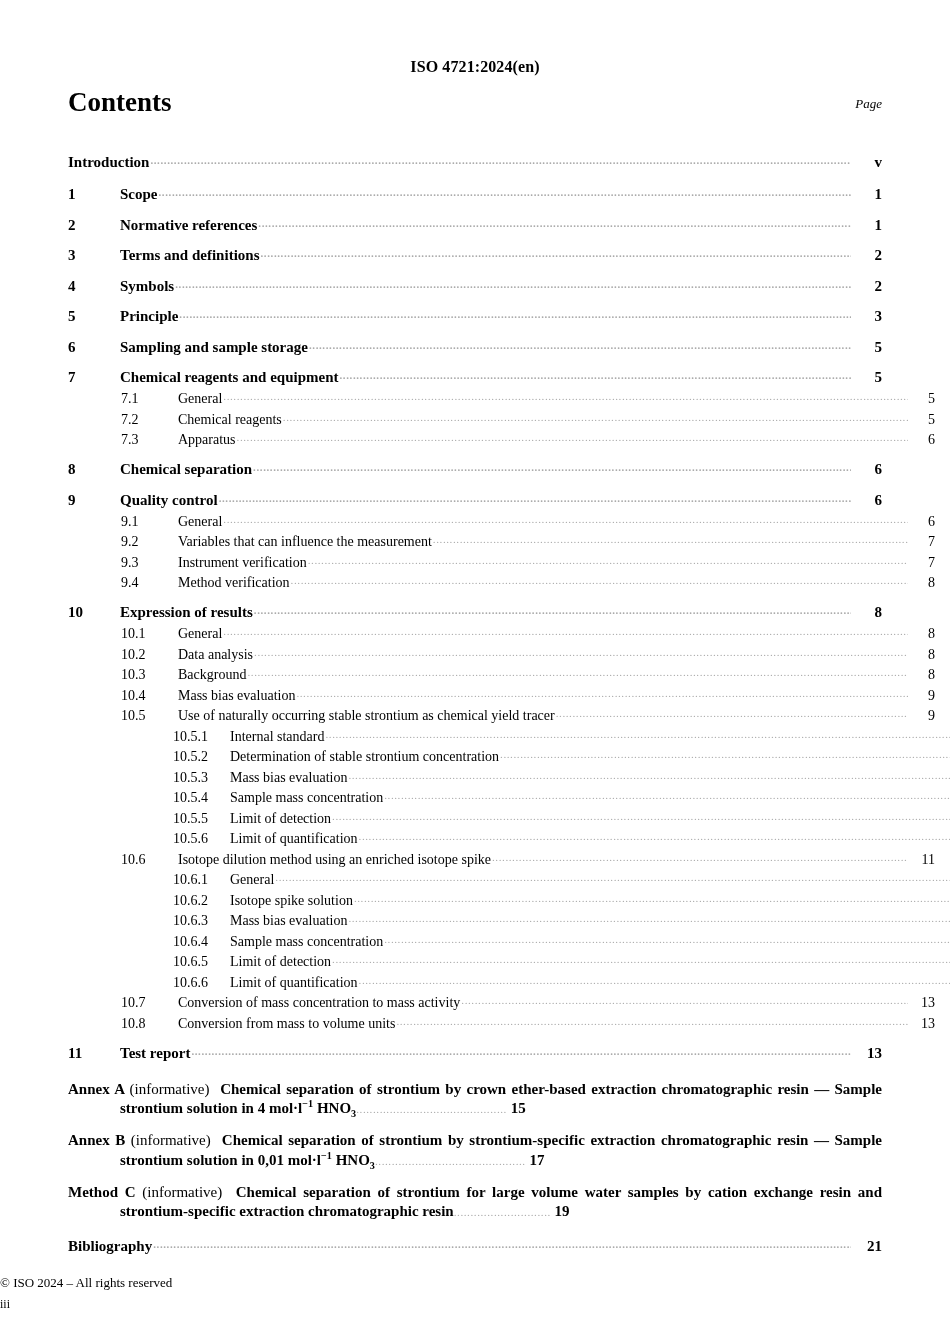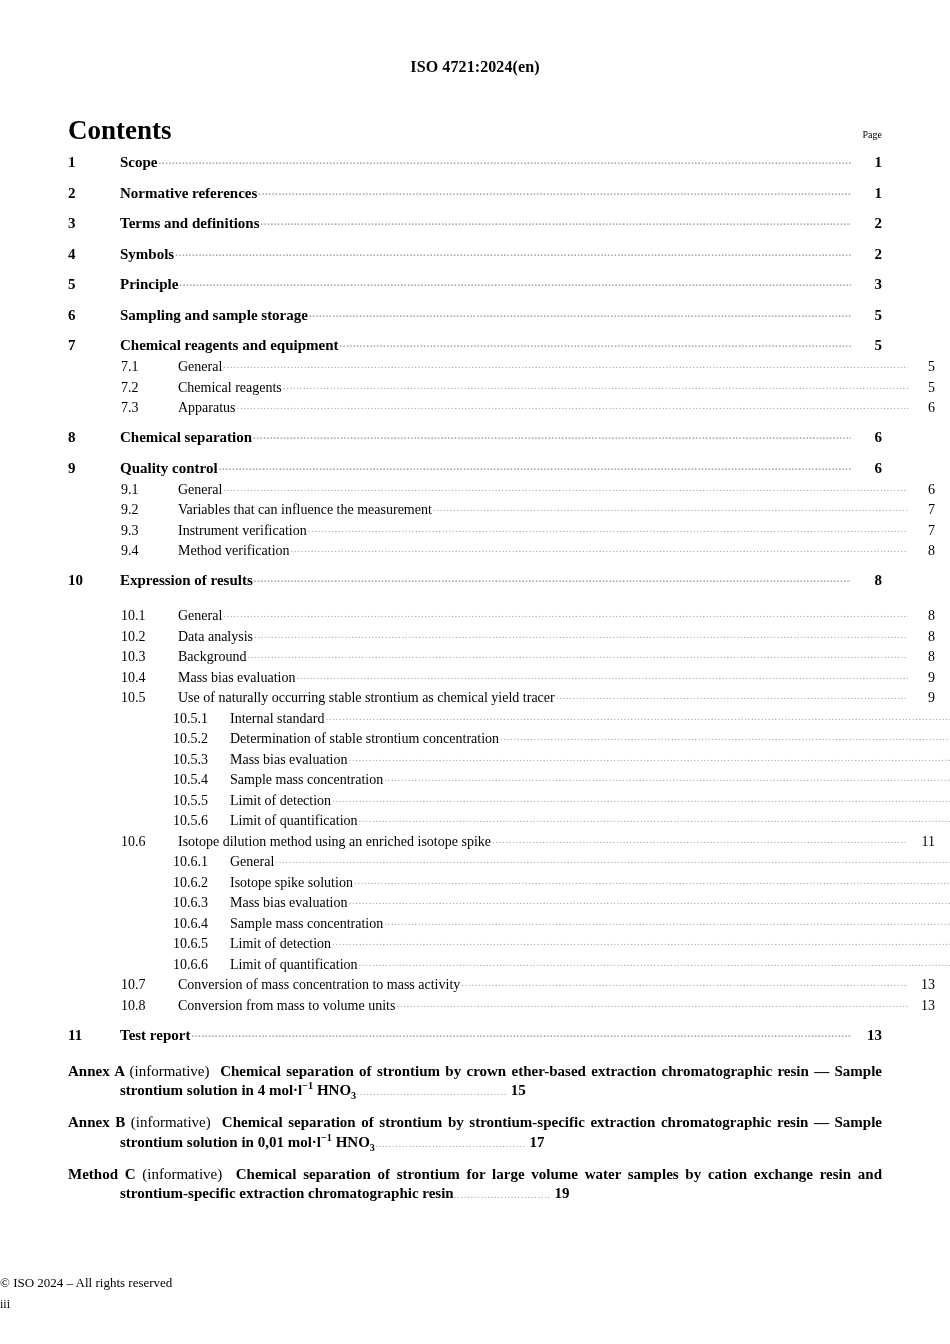--- a/index.html
+++ b/index.html
@@ -24,36 +24,37 @@
     width: 950px;
     text-align: center;
     font-size: 16px;
     font-weight: bold;
     letter-spacing: 0.1px;
   }
 
   
   .contents-row {
     position: absolute;
-    top: 116px;
+    top: 88px;
     left: 68px;
     width: 814px;
     display: flex;
     align-items: flex-end;
     justify-content: space-between;
   }
   .contents-title {
     font-size: 27px;
     font-weight: bold;
     line-height: 1.05;
   }
   .page-label {
-    font-size: 10px;
+    font-size: 13px;
     font-weight: normal;
     padding-bottom: 4px;
+    font-style: italic;
   }
 
   
   .toc {
     position: absolute;
     top: 152px;
     left: 68px;
     width: 814px;
   }
 
@@ -195,20 +196,25 @@
 
 <div class="doc-header">ISO 4721:2024(en)</div>
 
 <div class="contents-row">
   <div class="contents-title">Contents</div>
   <div class="page-label">Page</div>
 </div>
 
 <div class="toc">
   <div id="toc-entries">
+      <div class="entry lvl0">
+        <span class="label">Introduction</span>
+        <span class="leader"></span>
+        <span class="pg">v</span>
+      </div>
       <div class="entry lvl1">
         <span class="num">1</span>
         <span class="label">Scope</span>
         <span class="leader"></span>
         <span class="pg">1</span>
       </div>
       <div class="entry lvl1">
         <span class="num">2</span>
         <span class="label">Normative references</span>
         <span class="leader"></span>
@@ -291,21 +297,21 @@
         <span class="label">Instrument verification</span>
         <span class="leader"></span>
         <span class="pg">7</span>
       </div>
       <div class="entry lvl2">
         <span class="num">9.4</span>
         <span class="label">Method verification</span>
         <span class="leader"></span>
         <span class="pg">8</span>
       </div>
-      <div class="entry lvl1 gap-before" style="margin-bottom: 17px;">
+      <div class="entry lvl1 gap-before" style="margin-bottom: 3px;">
         <span class="num">10</span>
         <span class="label">Expression of results</span>
         <span class="leader"></span>
         <span class="pg">8</span>
       </div>
       <div class="entry lvl2">
         <span class="num">10.1</span>
         <span class="label">General</span>
         <span class="leader"></span>
         <span class="pg">8</span>
@@ -423,16 +429,21 @@
       <div class="annex">
         <div class="annex-body"><span>Annex A </span><span class="informative">(informative)</span><span>&nbsp; Chemical separation of strontium by crown ether-based extraction chromatographic resin — Sample strontium solution in 4 mol·l</span><sup>−1</sup><span> HNO</span><sub>3</sub><span class="annex-dots">.............................................</span><span class="annex-pg"> 15</span></div>
       </div>
       <div class="annex">
         <div class="annex-body"><span>Annex B </span><span class="informative">(informative)</span><span>&nbsp; Chemical separation of strontium by strontium-specific extraction chromatographic resin — Sample strontium solution in 0,01 mol·l</span><sup>−1</sup><span> HNO</span><sub>3</sub><span class="annex-dots">.............................................</span><span class="annex-pg"> 17</span></div>
       </div>
       <div class="annex">
         <div class="annex-body"><span>Method C </span><span class="informative">(informative)</span><span>&nbsp; Chemical separation of strontium for large volume water samples by cation exchange resin and strontium-specific extraction chromatographic resin</span><span class="annex-dots">.............................</span><span class="annex-pg"> 19</span></div>
       </div>
     </div>
+  <div class="entry lvl0 biblio">
+    <span class="label">Bibliography</span>
+    <span class="leader"></span>
+    <span class="pg">21</span>
+  </div>
 </div>
 
 <div class="footer footer-copy">© ISO 2024 – All rights reserved</div>
 <div class="footer footer-page">iii</div>
 
 </body></html>

